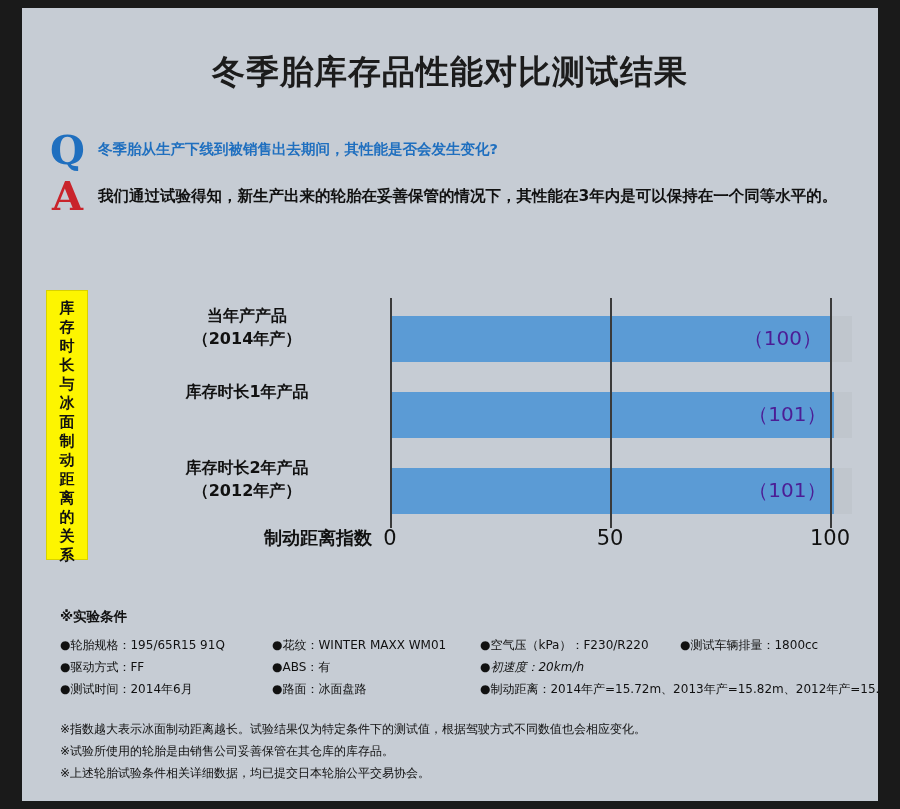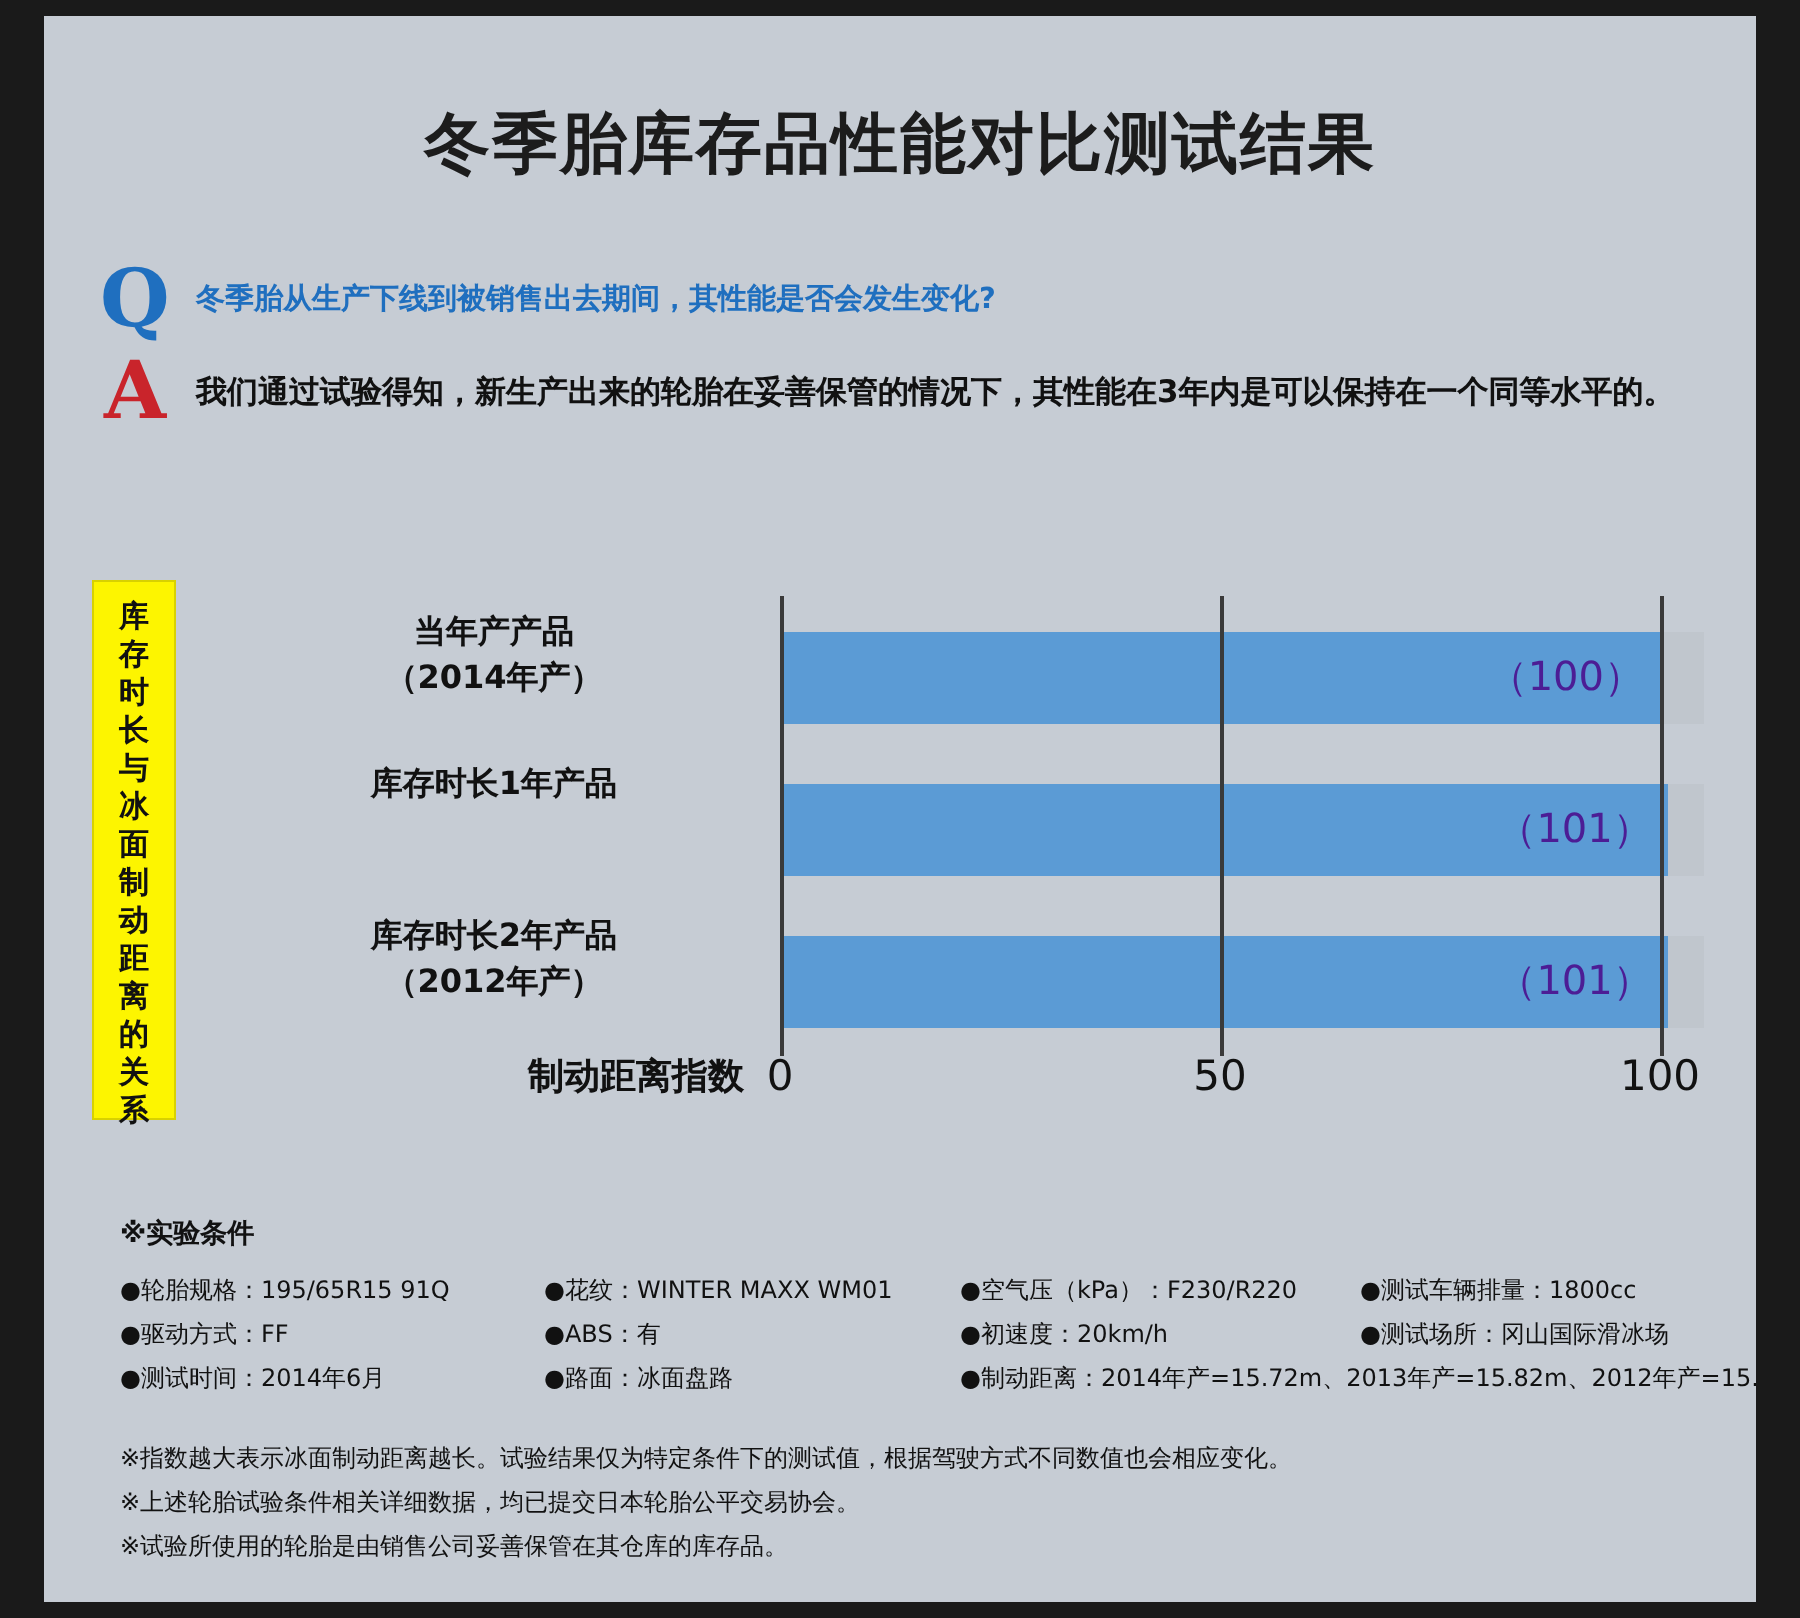--- a/index.html
+++ b/index.html
@@ -289,26 +289,25 @@
   <div class="cond">
     <div class="cond-title">※实验条件</div>
     <div class="cond-grid" style="height:78px">
         <div class="cond-item" style="left: 0px; top: 0px;">●轮胎规格：195/65R15 91Q</div>
         <div class="cond-item" style="left: 0px; top: 22px;">●驱动方式：FF</div>
         <div class="cond-item" style="left: 0px; top: 44px;">●测试时间：2014年6月</div>
         <div class="cond-item" style="left: 212px; top: 0px;">●花纹：WINTER MAXX WM01</div>
         <div class="cond-item" style="left: 212px; top: 22px;">●ABS：有</div>
         <div class="cond-item" style="left: 212px; top: 44px;">●路面：冰面盘路</div>
         <div class="cond-item" style="left: 420px; top: 0px;">●空气压（kPa）：F230/R220</div>
-        <div class="cond-item" style="left: 420px; top: 22px;">●初速度：20km/h</div>
+        <div class="cond-item" style="left: 420px; top: 22px; font-style: italic;">●初速度：20km/h</div>
         <div class="cond-item" style="left: 420px; top: 44px;">●制动距离：2014年产=15.72m、2013年产=15.82m、2012年产=15.94m</div>
         <div class="cond-item" style="left: 620px; top: 0px;">●测试车辆排量：1800cc</div>
-        <div class="cond-item" style="left: 620px; top: 22px;">●测试场所：冈山国际滑冰场</div>
       </div>
   </div>
 
   <div class="notes">
       <div class="note">※指数越大表示冰面制动距离越长。试验结果仅为特定条件下的测试值，根据驾驶方式不同数值也会相应变化。</div>
+      <div class="note">※试验所使用的轮胎是由销售公司妥善保管在其仓库的库存品。</div>
       <div class="note">※上述轮胎试验条件相关详细数据，均已提交日本轮胎公平交易协会。</div>
-      <div class="note">※试验所使用的轮胎是由销售公司妥善保管在其仓库的库存品。</div>
     </div>
 
 </div>
 
 </body></html>

